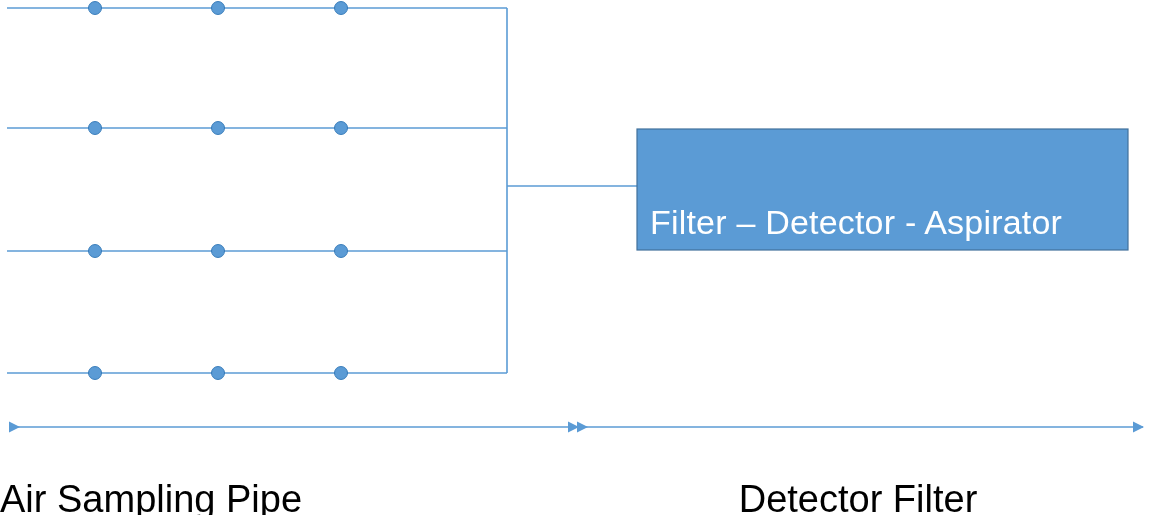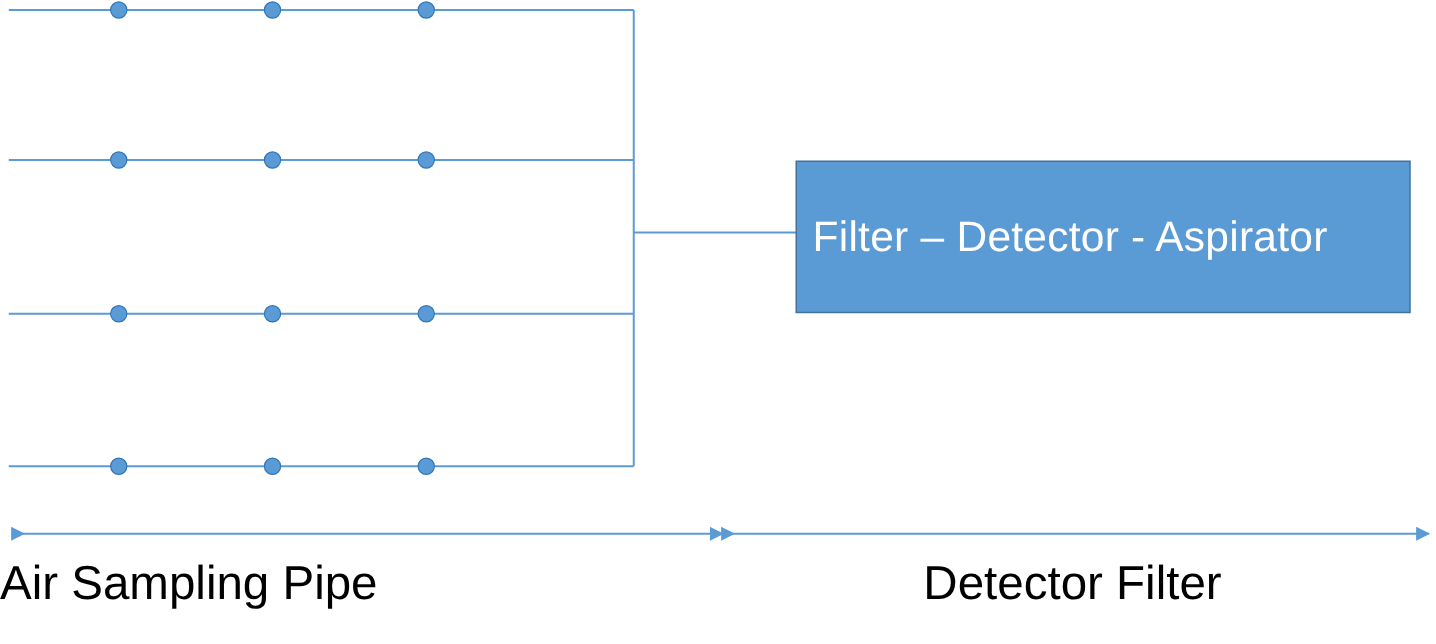--- a/index.html
+++ b/index.html
@@ -23,20 +23,21 @@
     left: 0;
     top: 0;
     width: 1149px;
     height: 515px;
     display: block;
   }
   .overlay-text {
     position: absolute;
     white-space: nowrap;
     pointer-events: none;
+    margin-top: 32px;
   }
   #detector-box-label {
     left: 650px;
     top: 167px;
     font-size: 34px;
     line-height: 46px;
     color: #ffffff;
     font-weight: 400;
     letter-spacing: 0.2px;
   }

